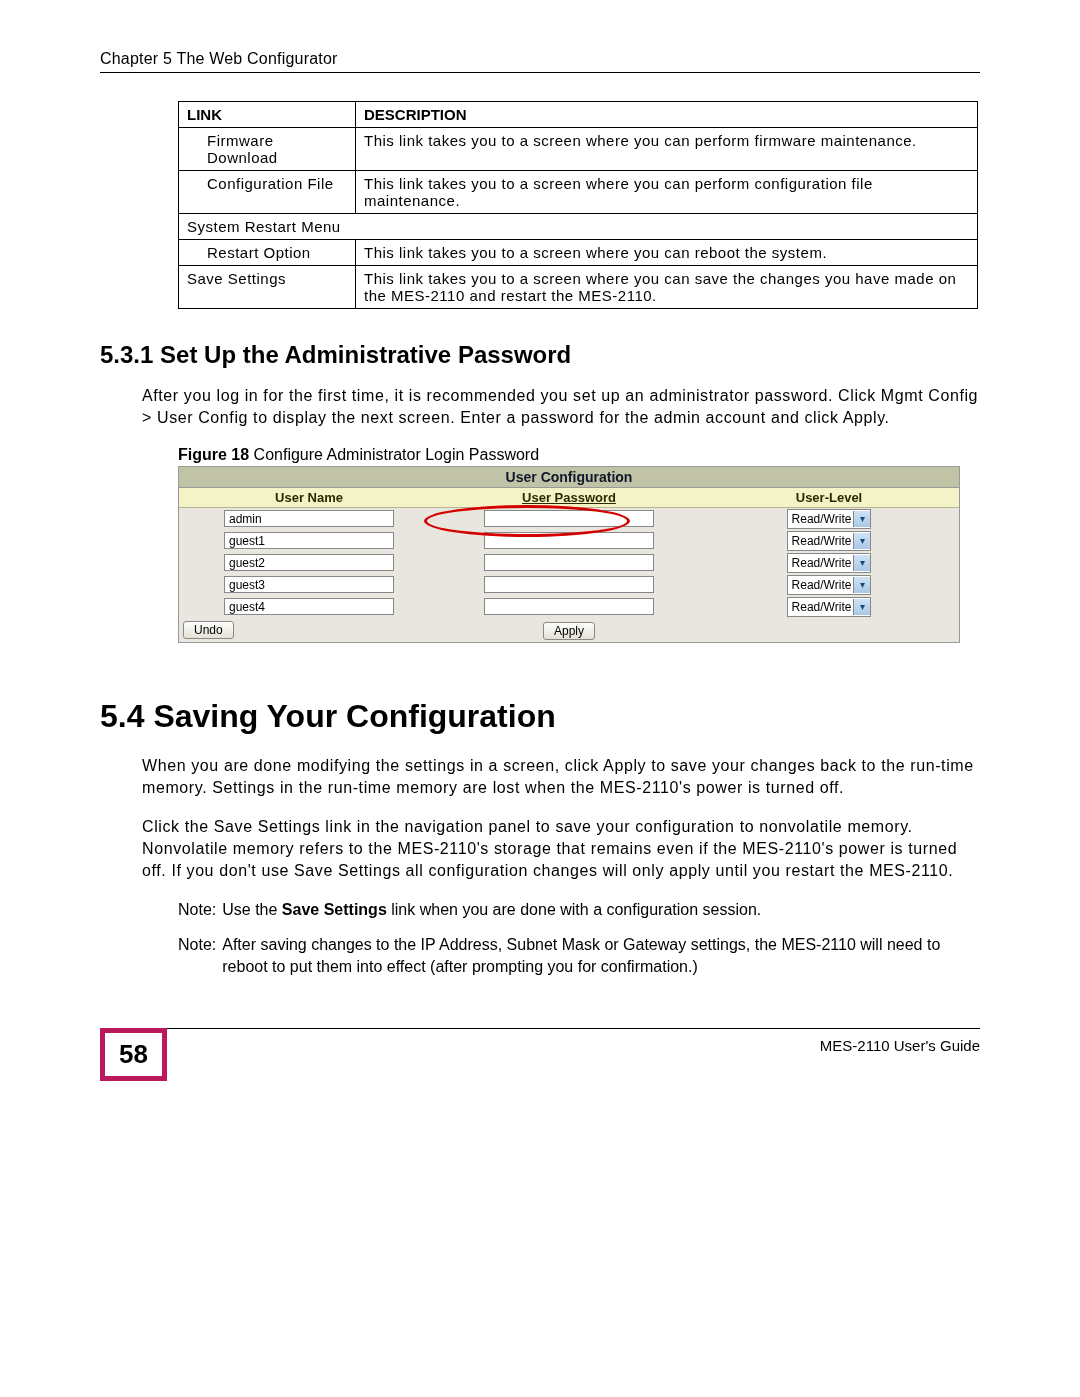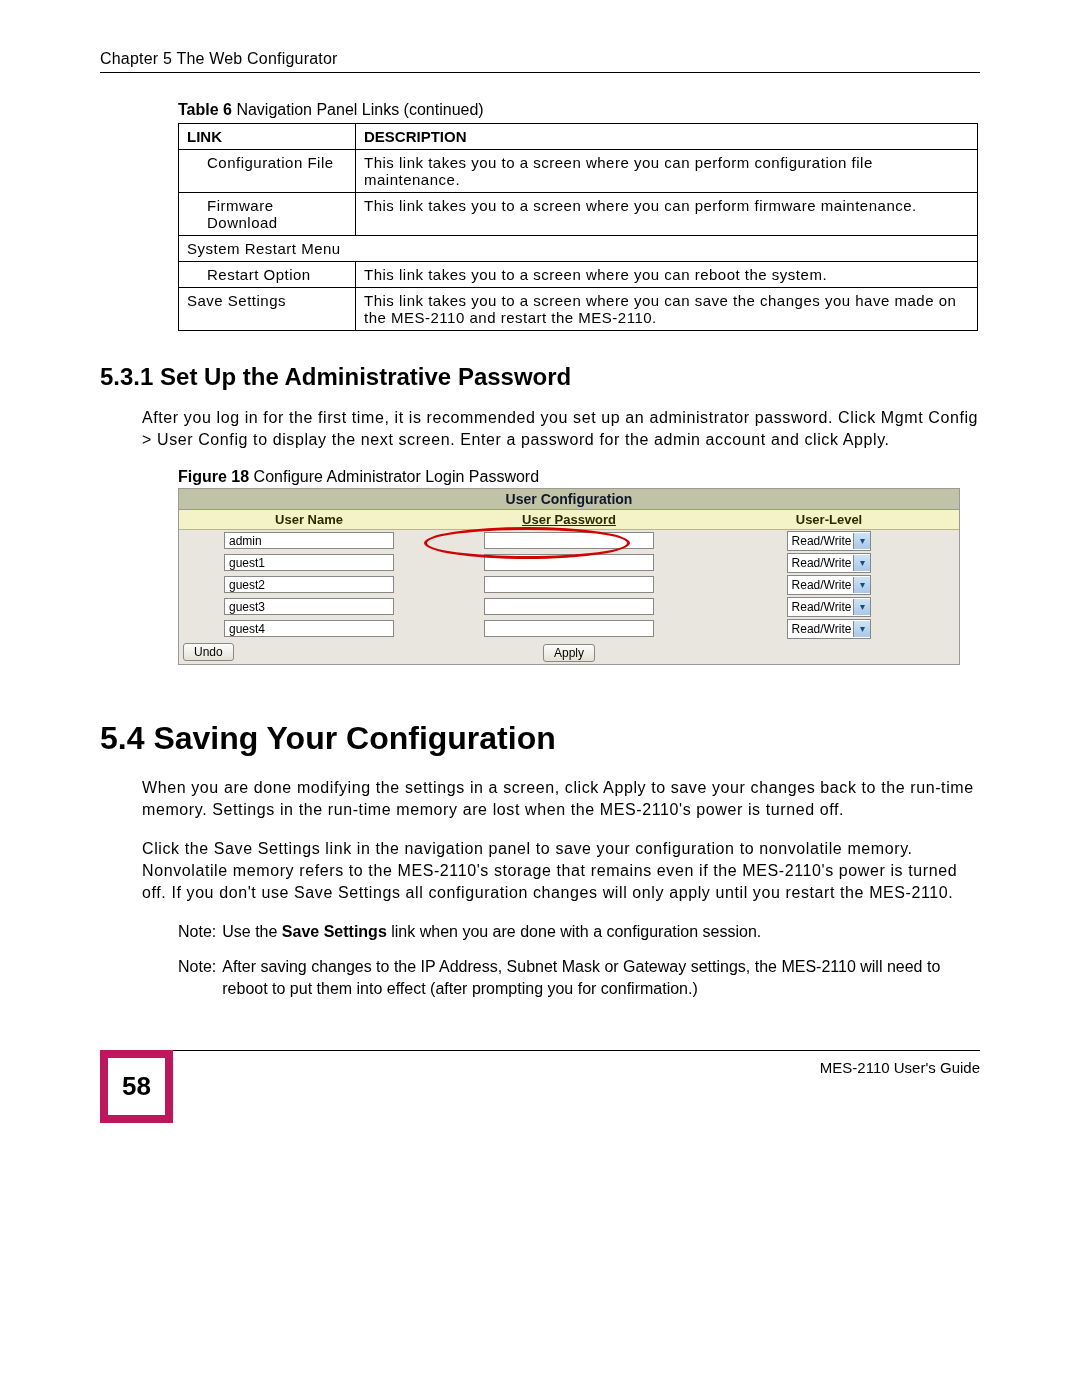--- a/index.html
+++ b/index.html
@@ -180,59 +180,56 @@
 
   .footer {
     margin-top: 50px;
     border-top: 1.5px solid #000;
     padding-top: 6px;
     display: flex;
     align-items: flex-start;
     justify-content: space-between;
   }
   .page-num-box {
-    border: 8px solid #be185d;
-    padding: 13px 14px;
+    border: 5px solid #be185d;
+    padding: 6px 14px;
     font-size: 26px;
     font-weight: bold;
     margin-top: -6px;
     background:#fff;
     position: relative;
     top: -1px;
   }
   .footer-right {
     font-size: 15px;
     padding-top: 2px;
   }
   .underline { text-decoration: underline; }
 </style>
 </head>
 <body>
 
 <div class="page">
 
   <div class="header-line">Chapter 5 The Web Configurator</div>
 
-  <div class="table-caption" style="margin-left:78px;">
-    <span class="bold">Table 6</span><span>   Navigation Panel Links  (continued)</span>
-  </div>
 
   <table class="nav-table" style="margin-left:78px; width:800px;">
     <tbody>
         <tr>
       <th style="width:140px;">LINK</th>
       <th>DESCRIPTION</th>
     </tr>
     <tr>
+      <td class="link-cell">Firmware Download</td>
+      <td class="desc-cell">This link takes you to a screen where you can perform firmware maintenance.</td>
+    </tr>
+    <tr>
       <td class="link-cell">Configuration File</td>
       <td class="desc-cell">This link takes you to a screen where you can perform configuration file maintenance.</td>
-    </tr>
-    <tr>
-      <td class="link-cell">Firmware Download</td>
-      <td class="desc-cell">This link takes you to a screen where you can perform firmware maintenance.</td>
     </tr>
     <tr class="section-row">
       <td colspan="2">System Restart Menu</td>
     </tr>
     <tr>
       <td class="link-cell">Restart Option</td>
       <td class="desc-cell">This link takes you to a screen where you can reboot the system.</td>
     </tr>
     <tr>
       <td class="link-cell-noindent">Save Settings</td>

